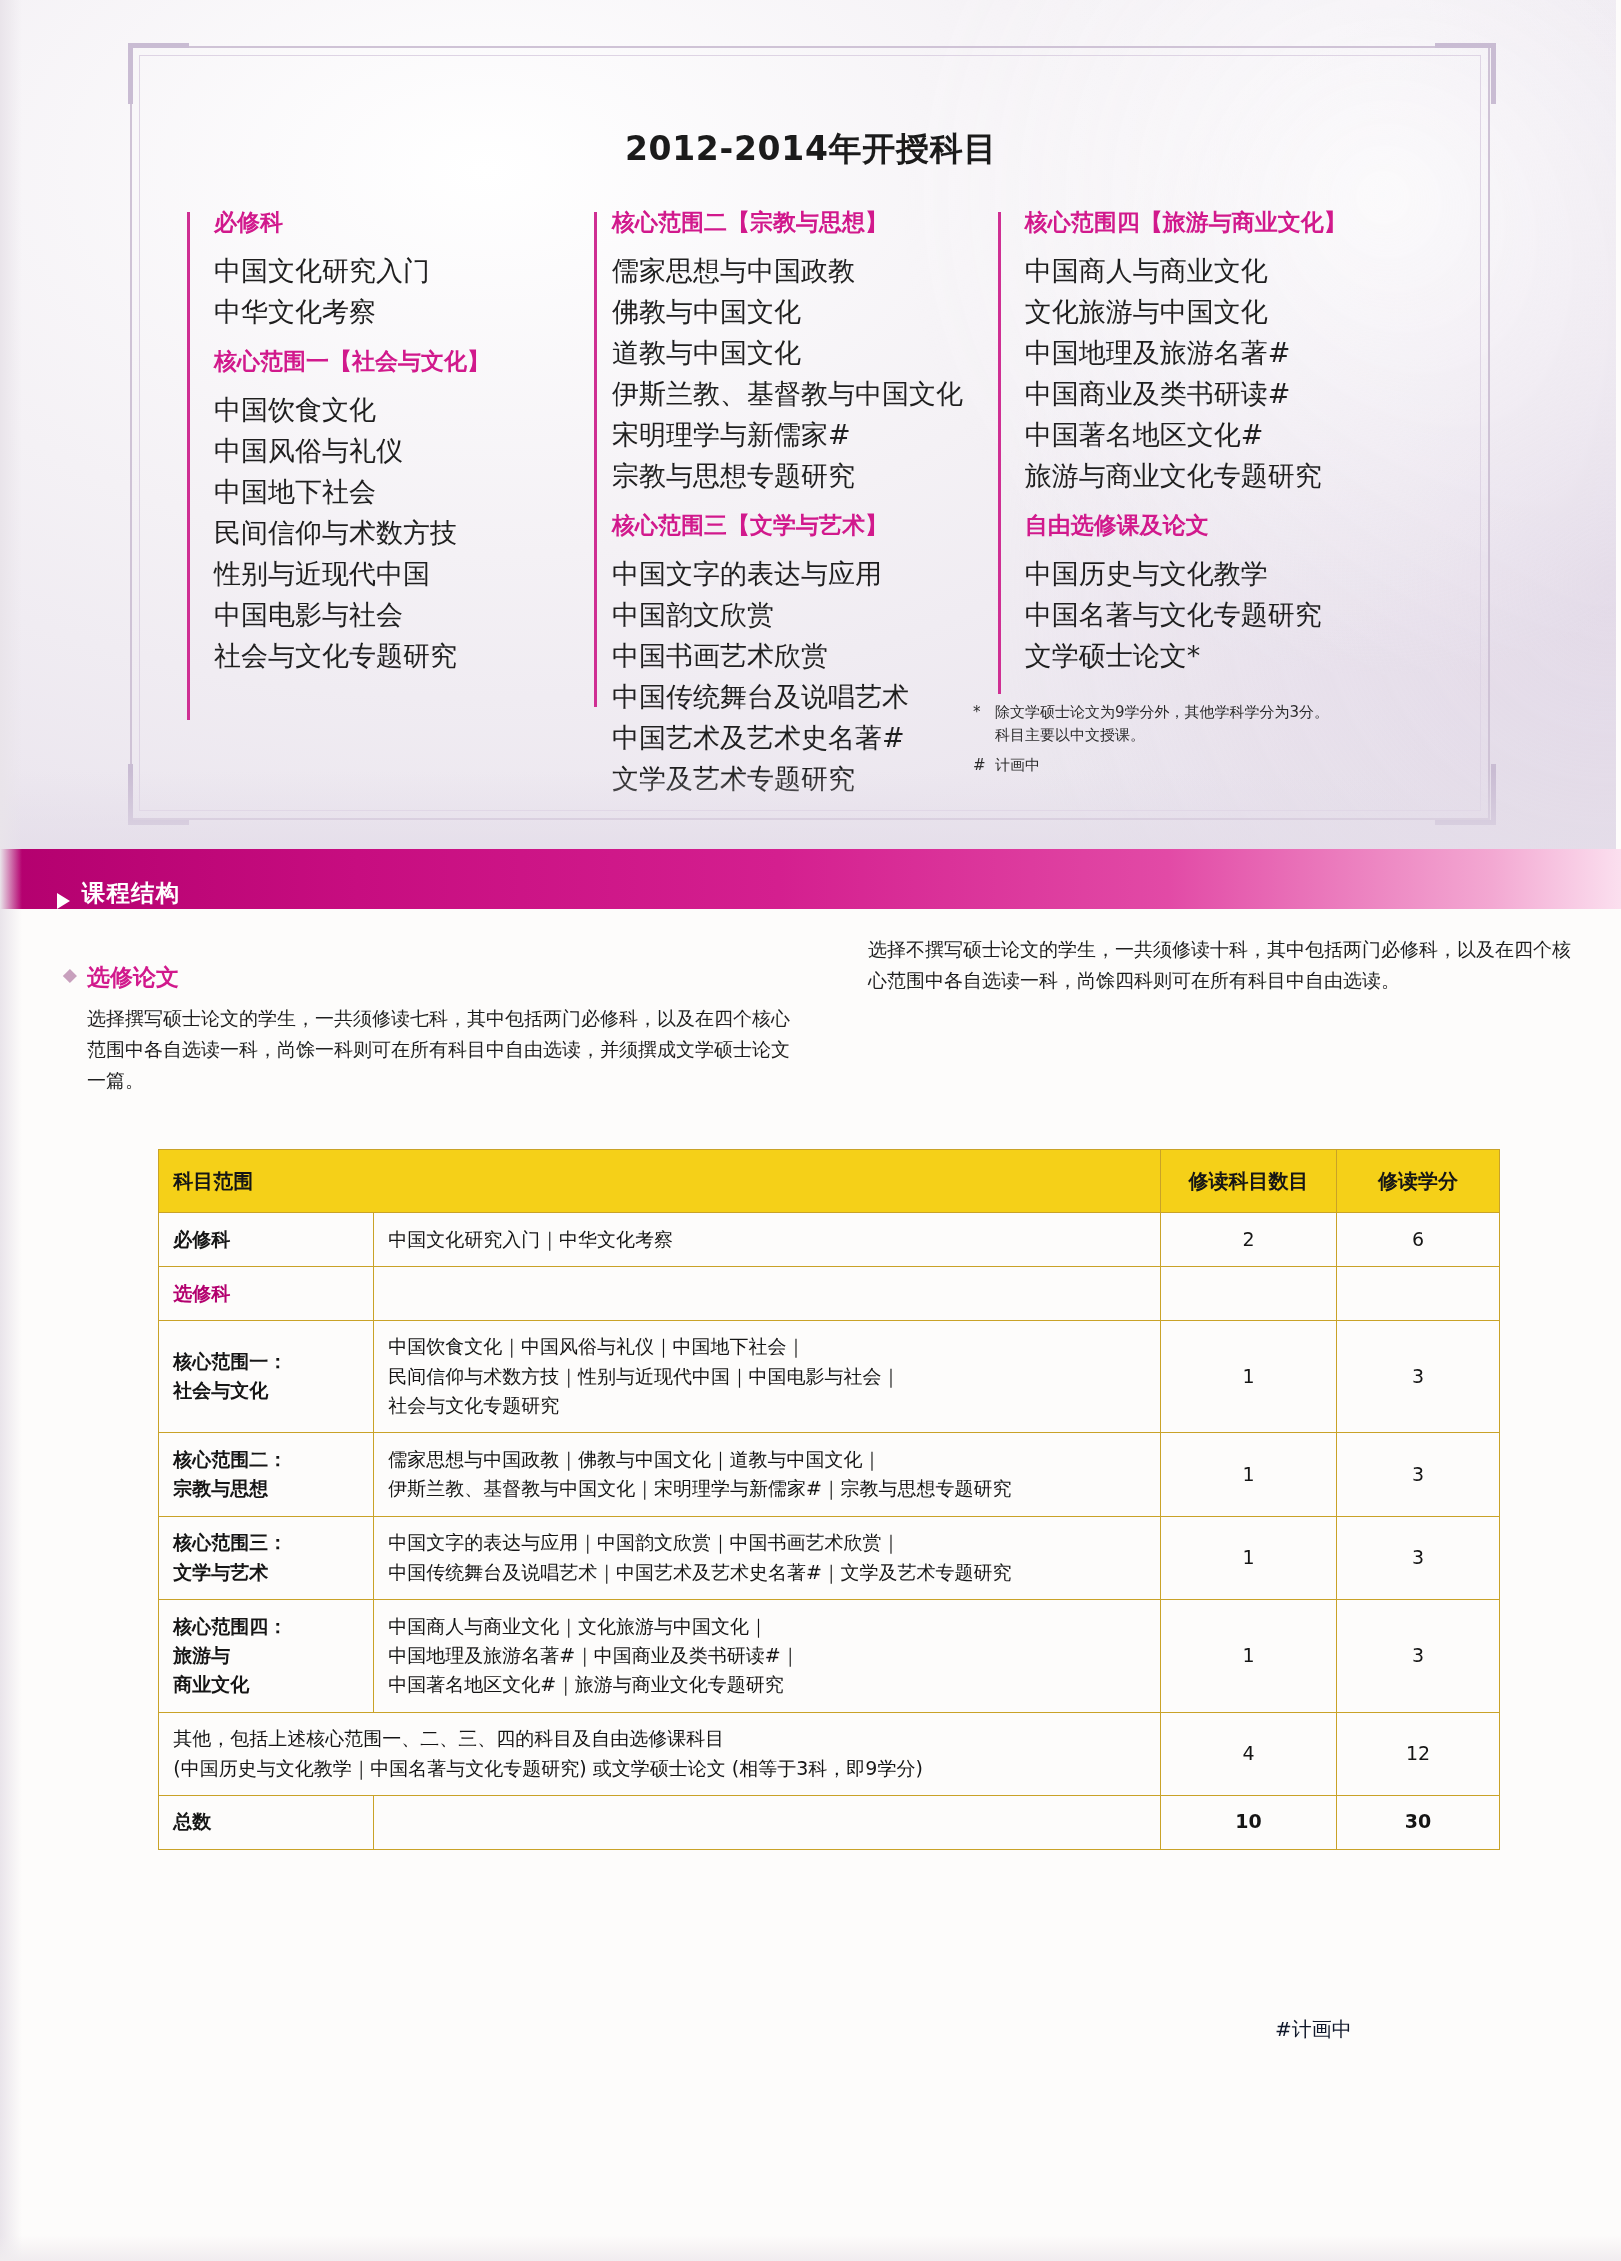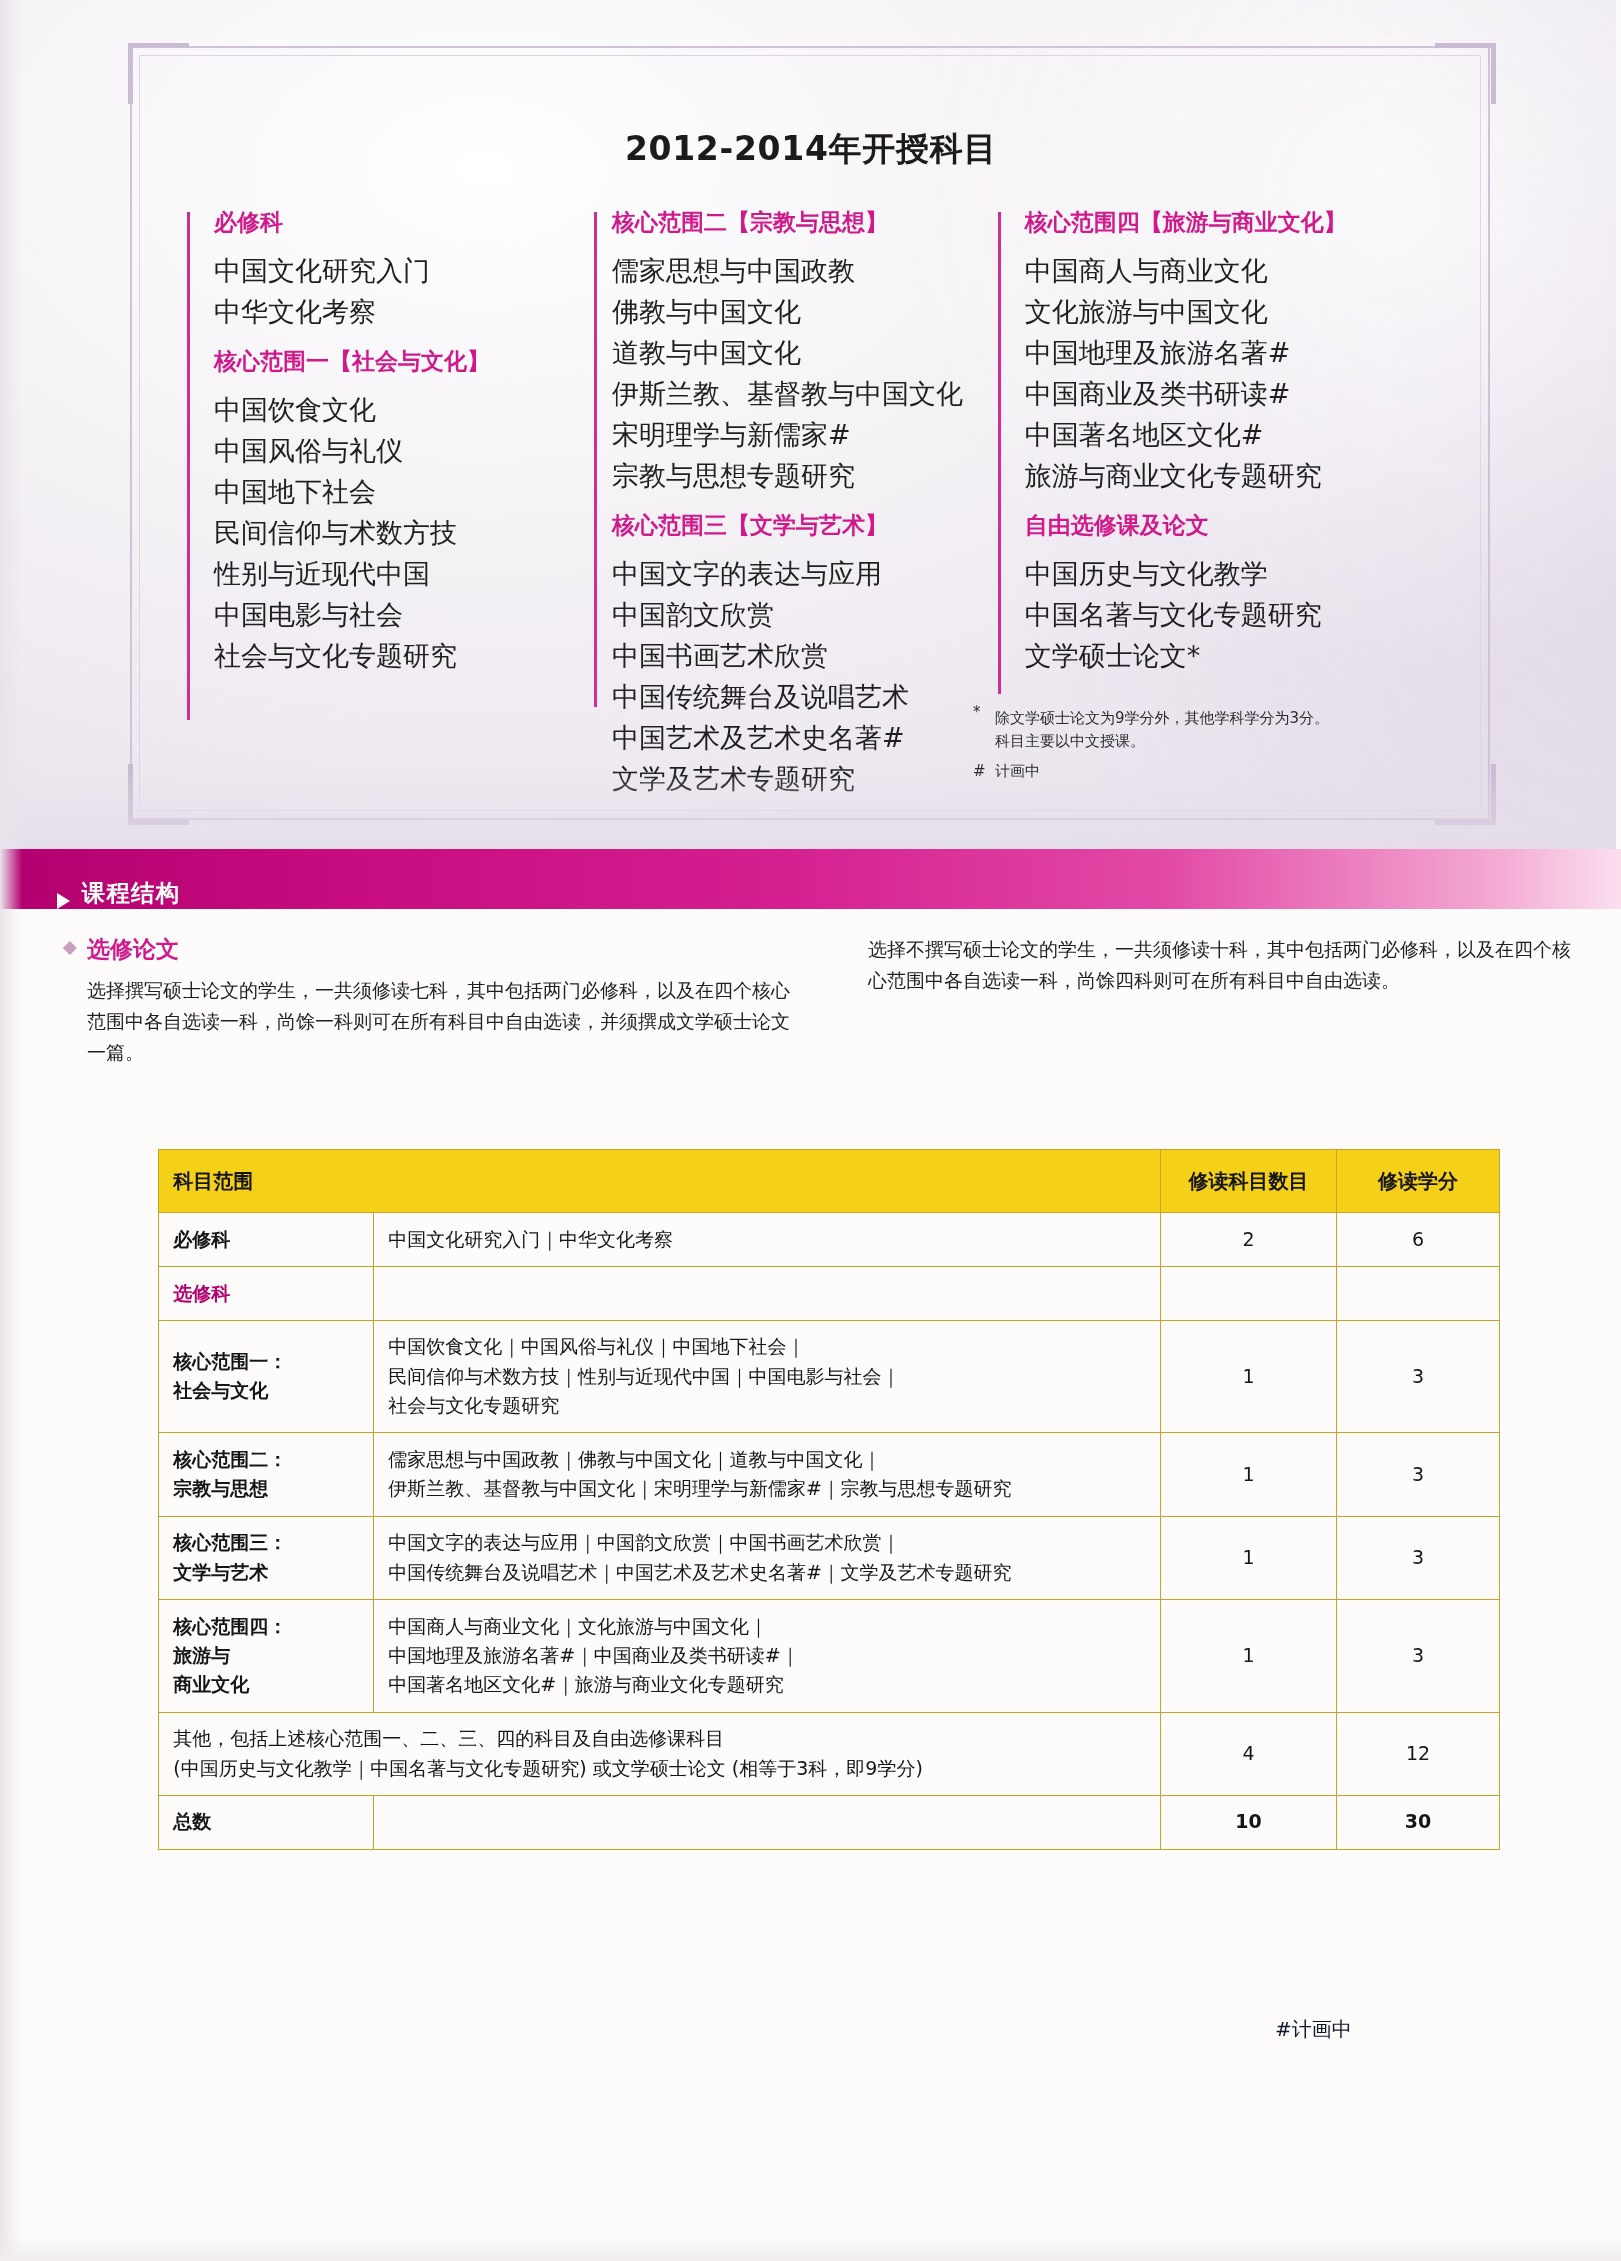--- a/index.html
+++ b/index.html
@@ -170,21 +170,21 @@
     position: absolute;
     left: 0;
     top: 934px;
     width: 1622px;
     height: 182px;
   }
   .note {
     position: absolute;
     top: 0;
   }
-  .note-a { left: 65px; width: 729px; }
+  .note-a { left: 65px; width: 729px; margin-top: 28px; }
   .note-b { left: 846px; width: 729px; }
   .note-head {
     font-size: 23px;
     font-weight: bold;
     color: #d1198c;
     margin: 0 0 10.4px 22px;
     position: relative;
   }
   .note-head .diamond {
     position: absolute;
@@ -340,21 +340,21 @@
         <div class="grp-head spaced">自由选修课及论文</div>
         <div class="item">中国历史与文化教学</div>
         <div class="item">中国名著与文化专题研究</div>
         <div class="item">文学硕士论文*</div>
       </div>
     </div>
 
     <div class="footnotes">
       <div class="fn-row">
         <span class="fn-mark">*</span>
-        <span style="white-space: pre-line; margin-top: 6px;">除文学硕士论文为9学分外，其他学科学分为3分。
+        <span style="white-space: pre-line;">除文学硕士论文为9学分外，其他学科学分为3分。
 科目主要以中文授课。</span>
       </div>
       <div class="fn-row" style="margin-top:7.8px;">
         <span class="fn-mark">#</span>
         <span>计画中</span>
       </div>
     </div>
   </div>
 
   <div class="section-bar">

